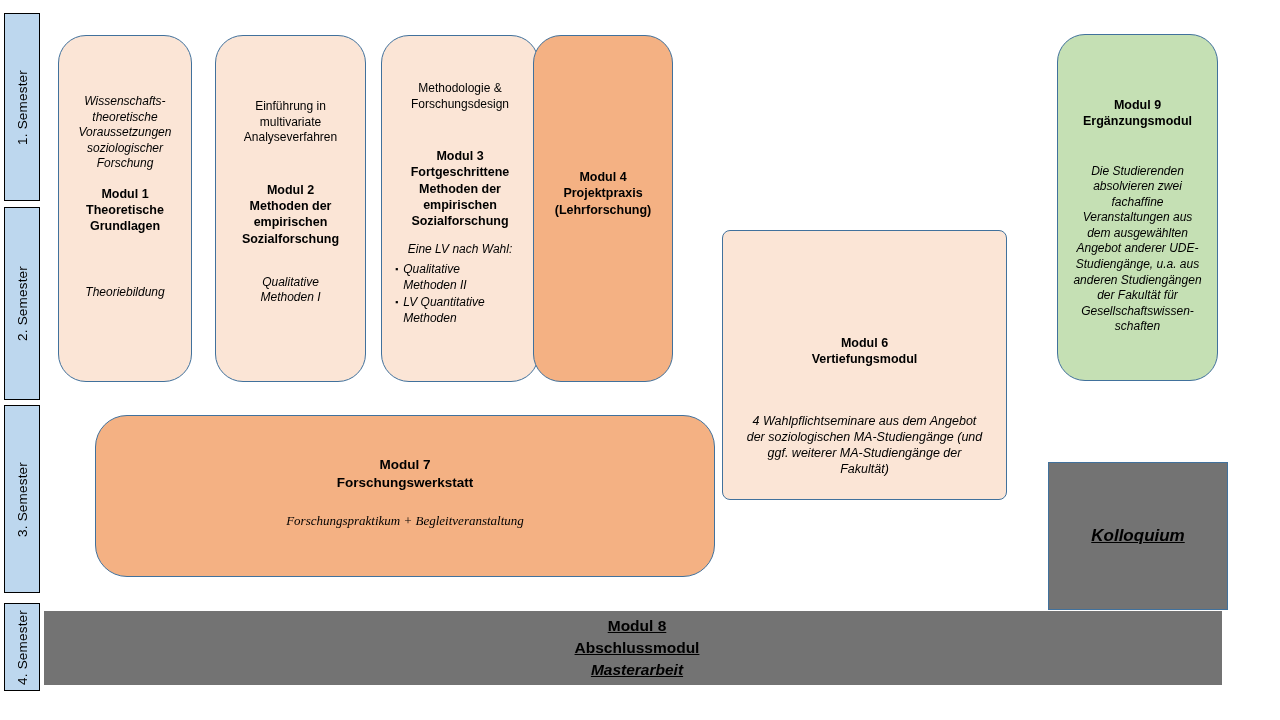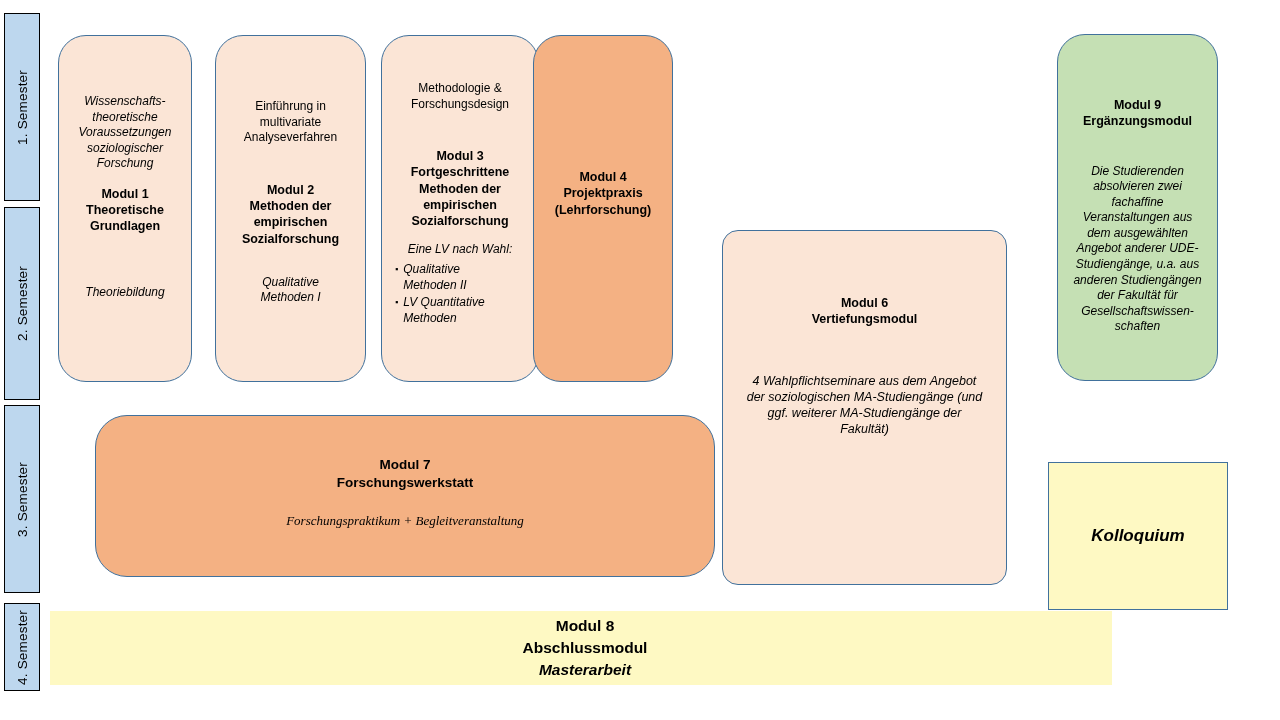--- a/index.html
+++ b/index.html
@@ -42,31 +42,31 @@
     position: absolute;
     display: flex;
     flex-direction: column;
     align-items: center;
     text-align: center;
     border: 1.3px solid #41719C;
   }
   .peach  { background: #FBE5D6; }
   .omid   { background: #F4B183; }
   .green  { background: #C5E0B4; }
-  .odark  { background: #fef9c3; }
+  .odark  { background: #737373; text-decoration: underline; }
 
   #m1 { left: 58px;   top: 35px;  width: 134px;  height: 347px; border-radius: 28px; padding-top: 58px; }
   #m2 { left: 215px;  top: 35px;  width: 151px;  height: 347px; border-radius: 28px; padding-top: 63px; }
   #m3 { left: 381px;  top: 35px;  width: 158px;  height: 347px; border-radius: 28px; padding-top: 45px; }
   #m4 { left: 533px;  top: 35px;  width: 140px;  height: 347px; border-radius: 28px; justify-content: center; padding-bottom: 30px; }
   #m5 { left: 1057px; top: 34px;  width: 161px;  height: 347px; border-radius: 28px; padding-top: 62px; }
-  #m6 { left: 722px;  top: 230px; width: 285px;  height: 355px; border-radius: 16px; padding-top: 64px; }
+  #m6 { left: 722px;  top: 230px; width: 285px;  height: 270px; border-radius: 8px; padding-top: 104px; }
   #m7 { left: 55px;   top: 415px; width: 620px;  height: 162px; border-radius: 32px; padding-top: 40px; margin-left: 40px; }
   #kolloquium { left: 1048px; top: 462px; width: 180px; height: 148px; border-radius: 0; justify-content: center; }
-  #m8 { left: 50px; top: 611px; width: 1062px; height: 74px; border: none; border-radius: 0; justify-content: center; padding-left: 8px; }
+  #m8 { left: 44px; top: 611px; width: 1178px; height: 74px; border: none; border-radius: 0; justify-content: center; padding-left: 8px; }
 
   .txt {
     font-size: 12px;
     line-height: 1.3;
     white-space: pre-line;
   }
   .it   { font-style: italic; }
   .bold { font-weight: bold; font-size: 12.5px; }
 
   #m1 .title { margin-top: 14px; }

